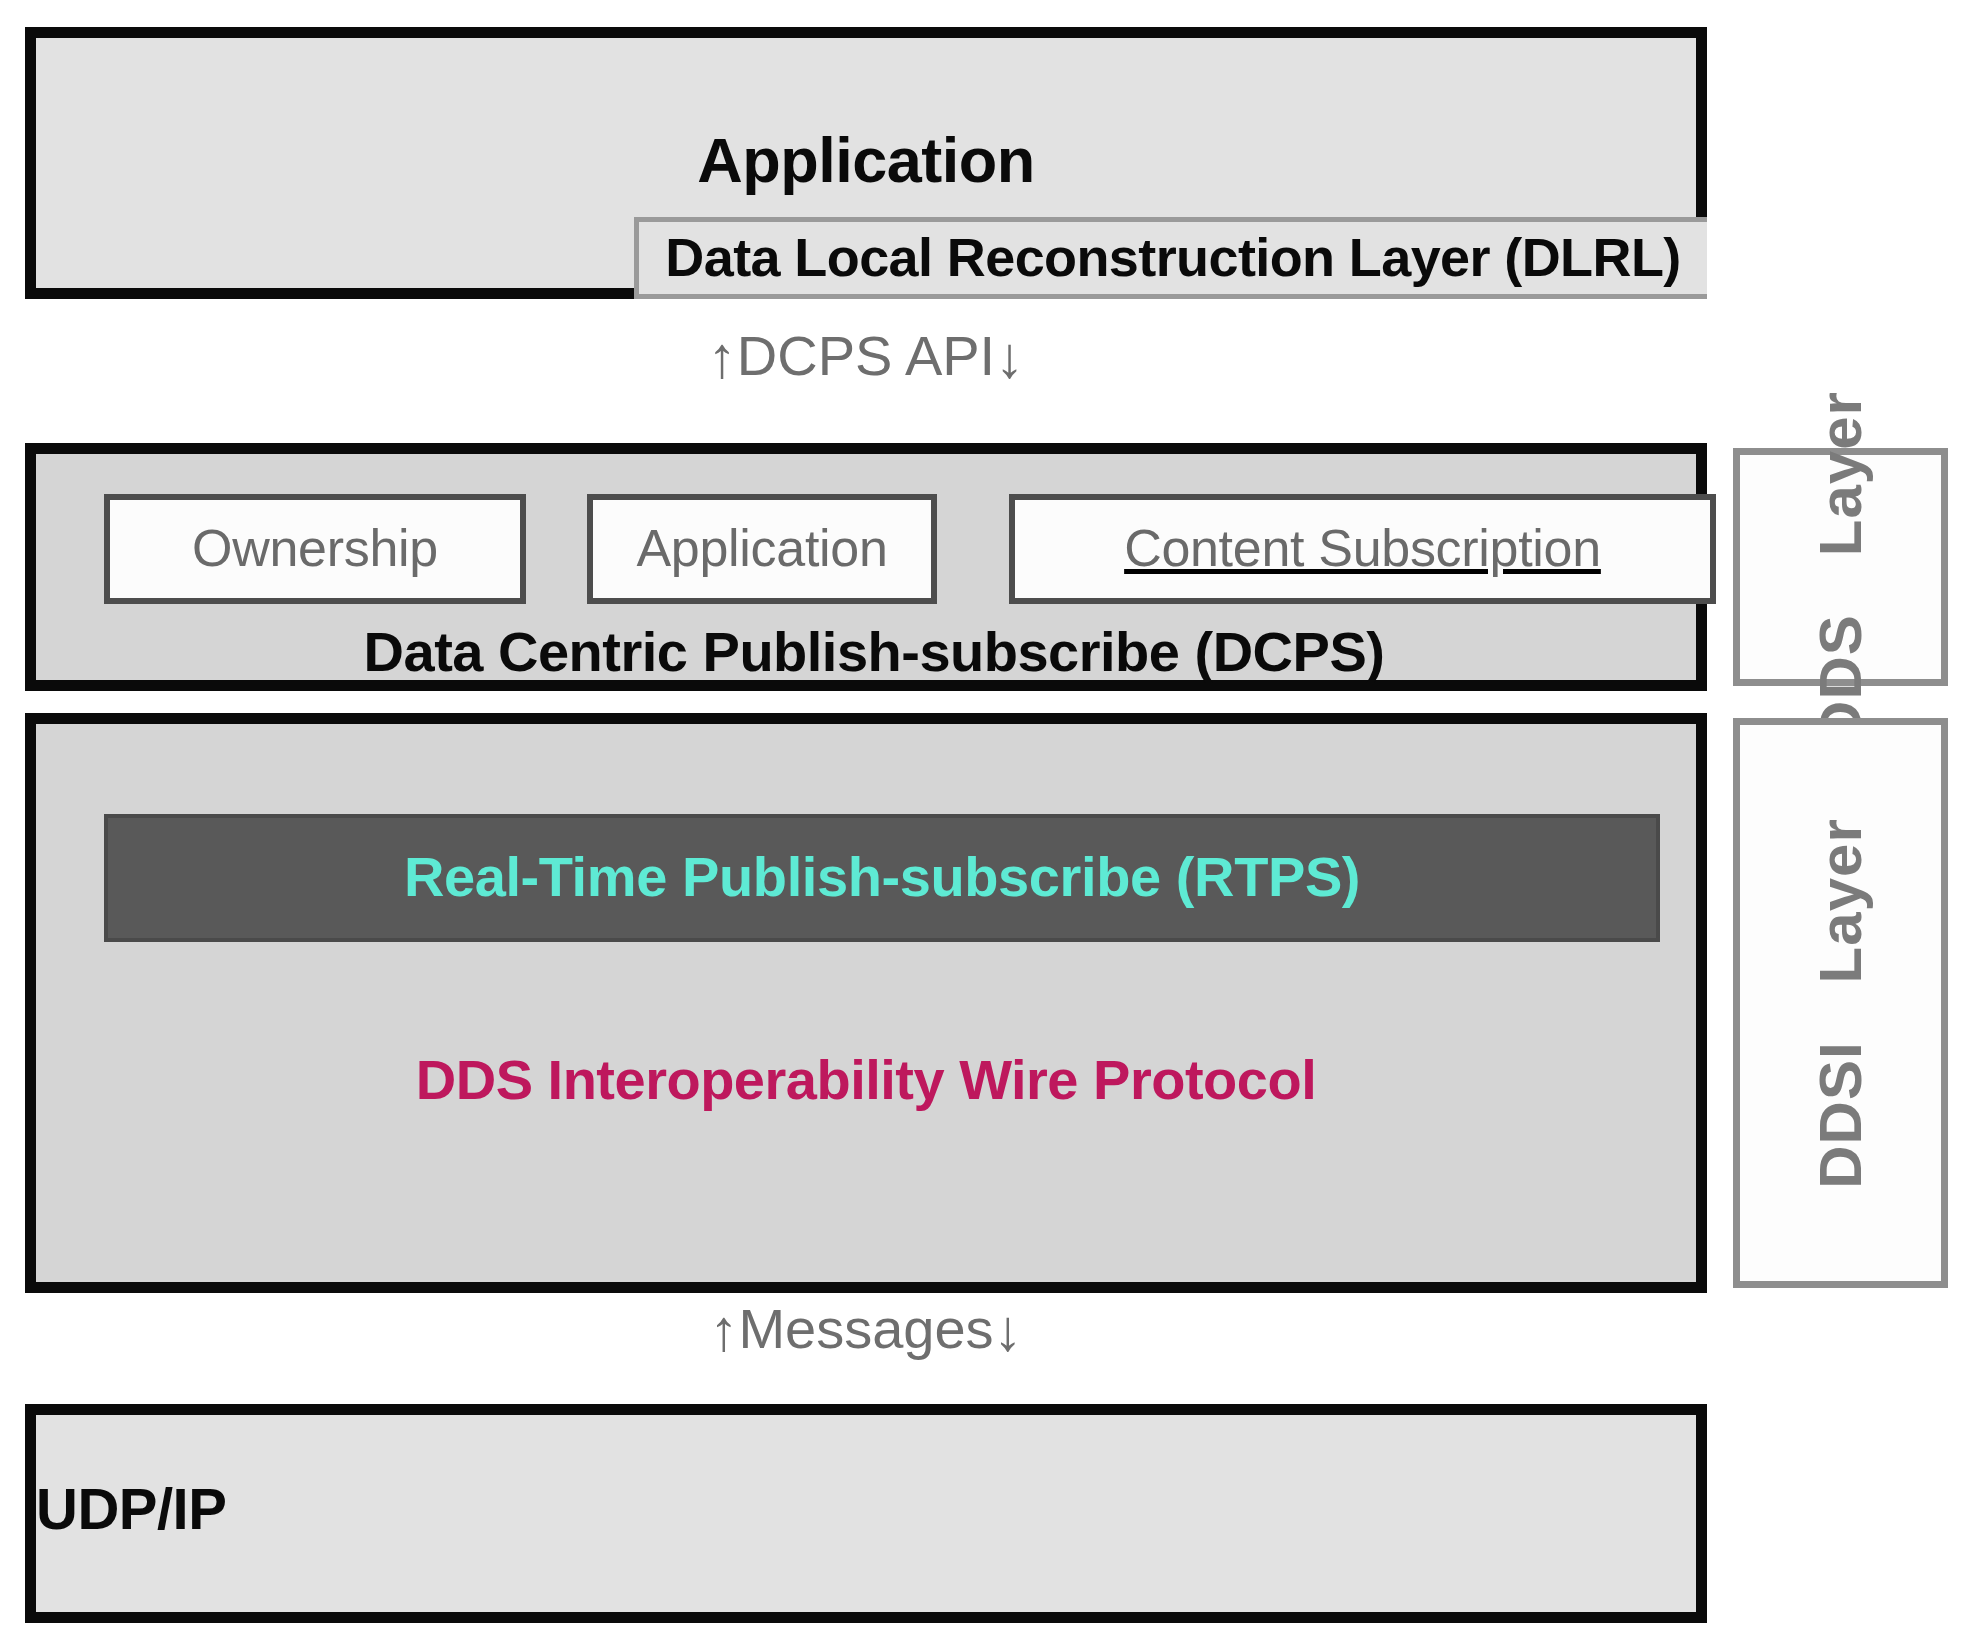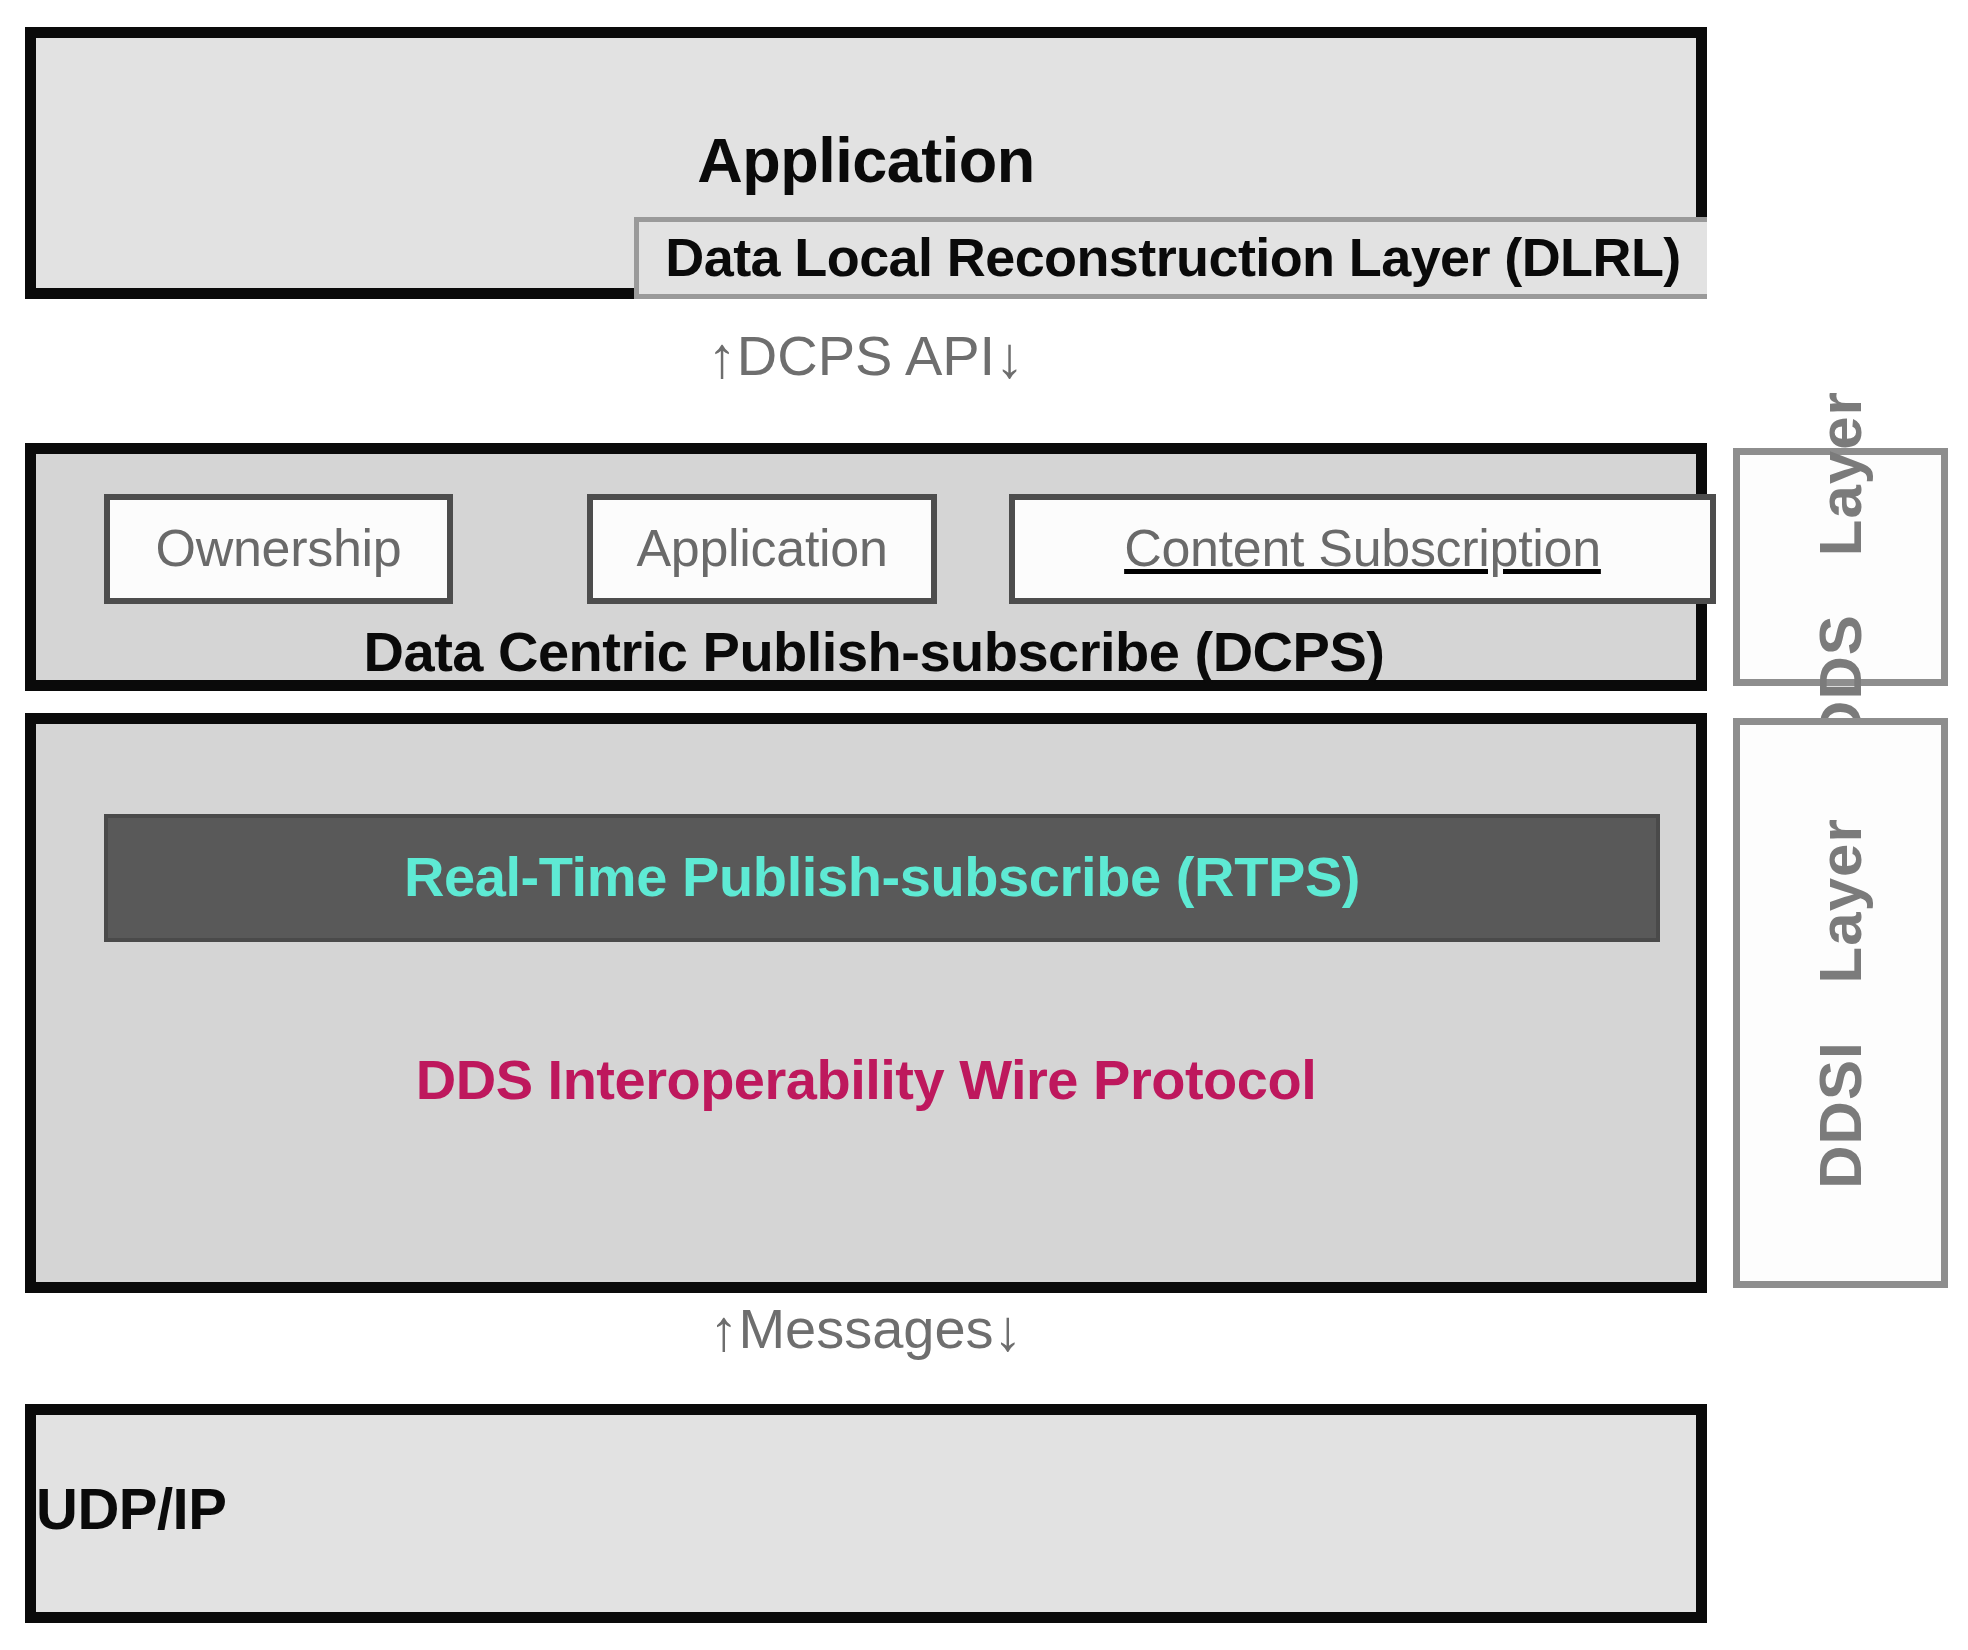--- a/index.html
+++ b/index.html
@@ -152,21 +152,21 @@
     align-items: center;
     justify-content: center;
   }
   .qos-box span {
     font-size: 52px;
     color: #6a6a6a;
     white-space: nowrap;
     letter-spacing: -0.3px;
     margin-top: -3px;
   }
-  #qos-0 { left: 68px;  width: 349px; }
+  #qos-0 { left: 68px;  width: 422px; }
   #qos-1 { left: 551px; width: 350px; }
   #qos-2 { left: 973px; width: 707px; text-decoration: underline; }
 
   #dcps-label {
     position: absolute;
     left: 0;
     top: 165px;
     width: 100%;
     text-align: center;
     font-size: 56px;

